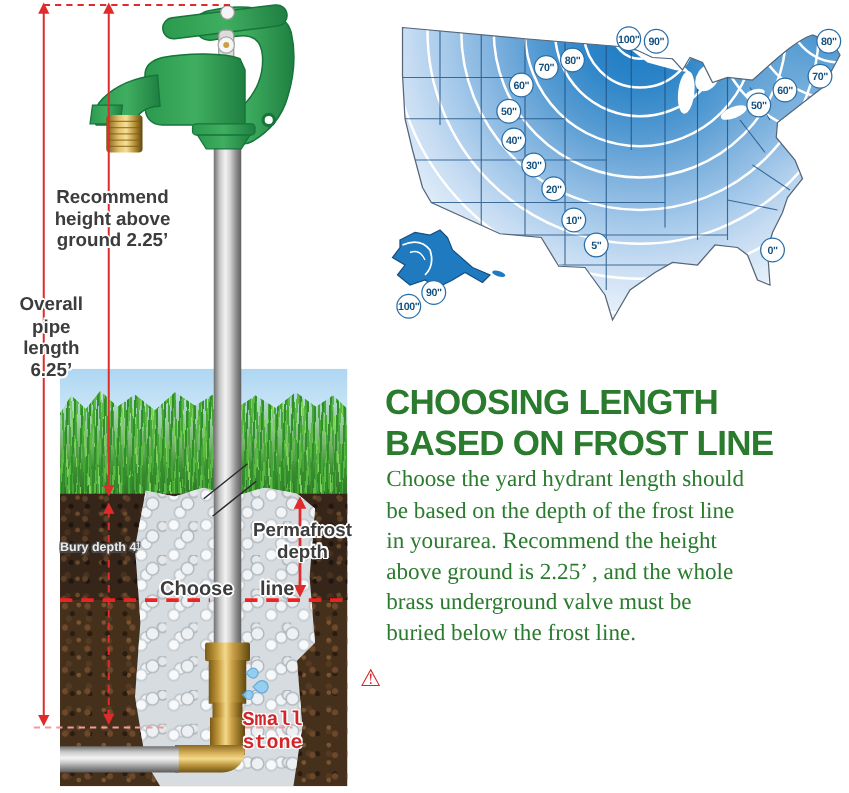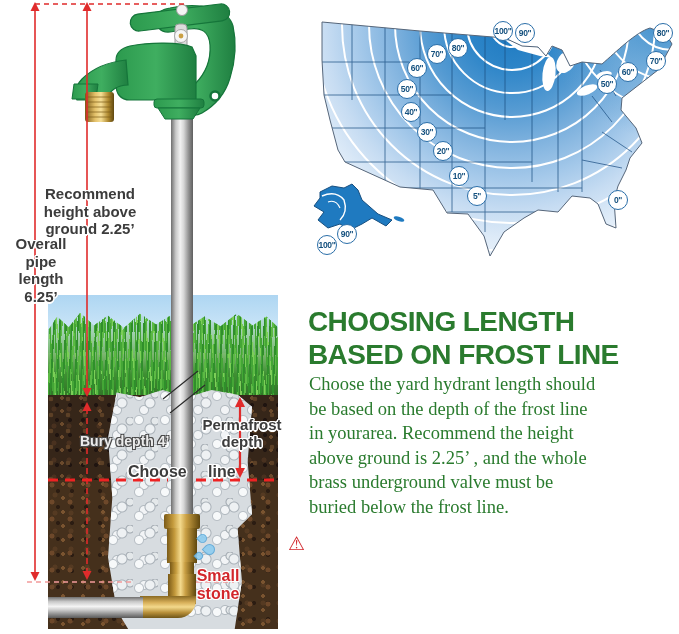--- a/index.html
+++ b/index.html
@@ -70,21 +70,21 @@
     border-radius:50% 50% 50% 0;transform:rotate(45deg);}
   
   .hydrant-svg{position:absolute;left:30px;top:0;z-index:4;}
   .dims-svg{position:absolute;left:0;top:0;z-index:5;pointer-events:none;}
   .lbl{position:absolute;z-index:6;white-space:pre-line;font-weight:bold;}
   .outlined{color:#3c3c3c;
     text-shadow:-1px -1px 0 #fff,1px -1px 0 #fff,-1px 1px 0 #fff,1px 1px 0 #fff,0 -1.5px 0 #fff,0 1.5px 0 #fff,-1.5px 0 0 #fff,1.5px 0 0 #fff;}
   .outlined-light{color:#ececec;
     text-shadow:-1px -1px 0 #4a4a4a,1px -1px 0 #4a4a4a,-1px 1px 0 #4a4a4a,1px 1px 0 #4a4a4a;}
   .outlined-red{color:var(--warning-red,#e03a2d);
-    text-shadow:-1px -1px 0 #fff,1px -1px 0 #fff,-1px 1px 0 #fff,1px 1px 0 #fff;}
+    text-shadow:-1px -1px 0 #fff,1px -1px 0 #fff,-1px 1px 0 #fff,1px 1px 0 #fff;font-family:Liberation Mono, monospace;}
   
   .map{position:absolute;left:300px;top:0;width:379px;height:260px;z-index:2;}
   .map-label{
     position:absolute;width:20px;height:20px;margin:-10px 0 0 -10px;border-radius:50%;
     background:#fff;border:1.6px solid #2a6ea8;color:#14507e;font-size:8.5px;font-weight:bold;
     display:flex;align-items:center;justify-content:center;z-index:3;letter-spacing:-0.3px;
   }
   
   .heading{position:absolute;left:308px;top:305px;z-index:2;
     color:var(--heading-green,#2a7b2e);font-weight:bold;font-size:28px;line-height:33px;letter-spacing:-0.6px;white-space:pre-line;}
@@ -181,26 +181,26 @@
       <polygon points="87,580 82.5,571 91.5,571" stroke="none"></polygon>
       <path d="M240 404 V471" stroke-width="2.2" fill="none"></path>
       <polygon points="240,397 235,407 245,407" stroke="none"></polygon>
       <polygon points="240,478 235,468 245,468" stroke="none"></polygon>
     </g>
     <path d="M27 582 H135 M196 582 H234" stroke="#f29a9a" stroke-width="1.6" stroke-dasharray="5 4" fill="none"></path>
     <path d="M48 480 H168 M196 480 H278" stroke="#ee2222" stroke-width="3" stroke-dasharray="10 7" fill="none"></path>
     <path d="M163 399 L198 371 M170 413 L205 385" stroke="#2b2b2b" stroke-width="1.2" fill="none"></path>
   </svg>
 
-  <div class="lbl outlined" style="left:40px;top:149px;width:100px;text-align:center;font-size:15px;line-height:17.5px;margin-top:36px;">Recommend
+  <div class="lbl outlined" style="left:40px;top:149px;width:100px;text-align:center;font-size:15px;line-height:17.5px;">Recommend
 height above
 ground 2.25’</div>
   <div class="lbl outlined" style="left:0px;top:235px;width:82px;text-align:center;font-size:15px;line-height:17.5px;">Overall pipe
 length 6.25’</div>
-  <div class="lbl outlined-light" style="left:48px;top:433px;font-size:14px;margin-left:32px;">Bury depth 4’</div>
+  <div class="lbl outlined-light" style="left:48px;top:433px;font-size:10px;">Bury depth 4’</div>
   <div class="lbl outlined" style="left:128px;top:463px;font-size:16px;">Choose</div>
   <div class="lbl outlined" style="left:187px;top:463px;font-size:16px;margin-left:21px;">line</div>
   <div class="lbl outlined" style="left:200px;top:417px;width:84px;text-align:center;font-size:15px;line-height:16.5px;">Permafrost
 depth</div>
   <div class="lbl outlined-red" style="left:189px;top:567px;width:58px;text-align:center;font-size:16px;line-height:18px;">Small
 stone</div>
 
   <div class="map">
     <svg width="379" height="260" viewBox="0 0 379 260">
       <defs>

